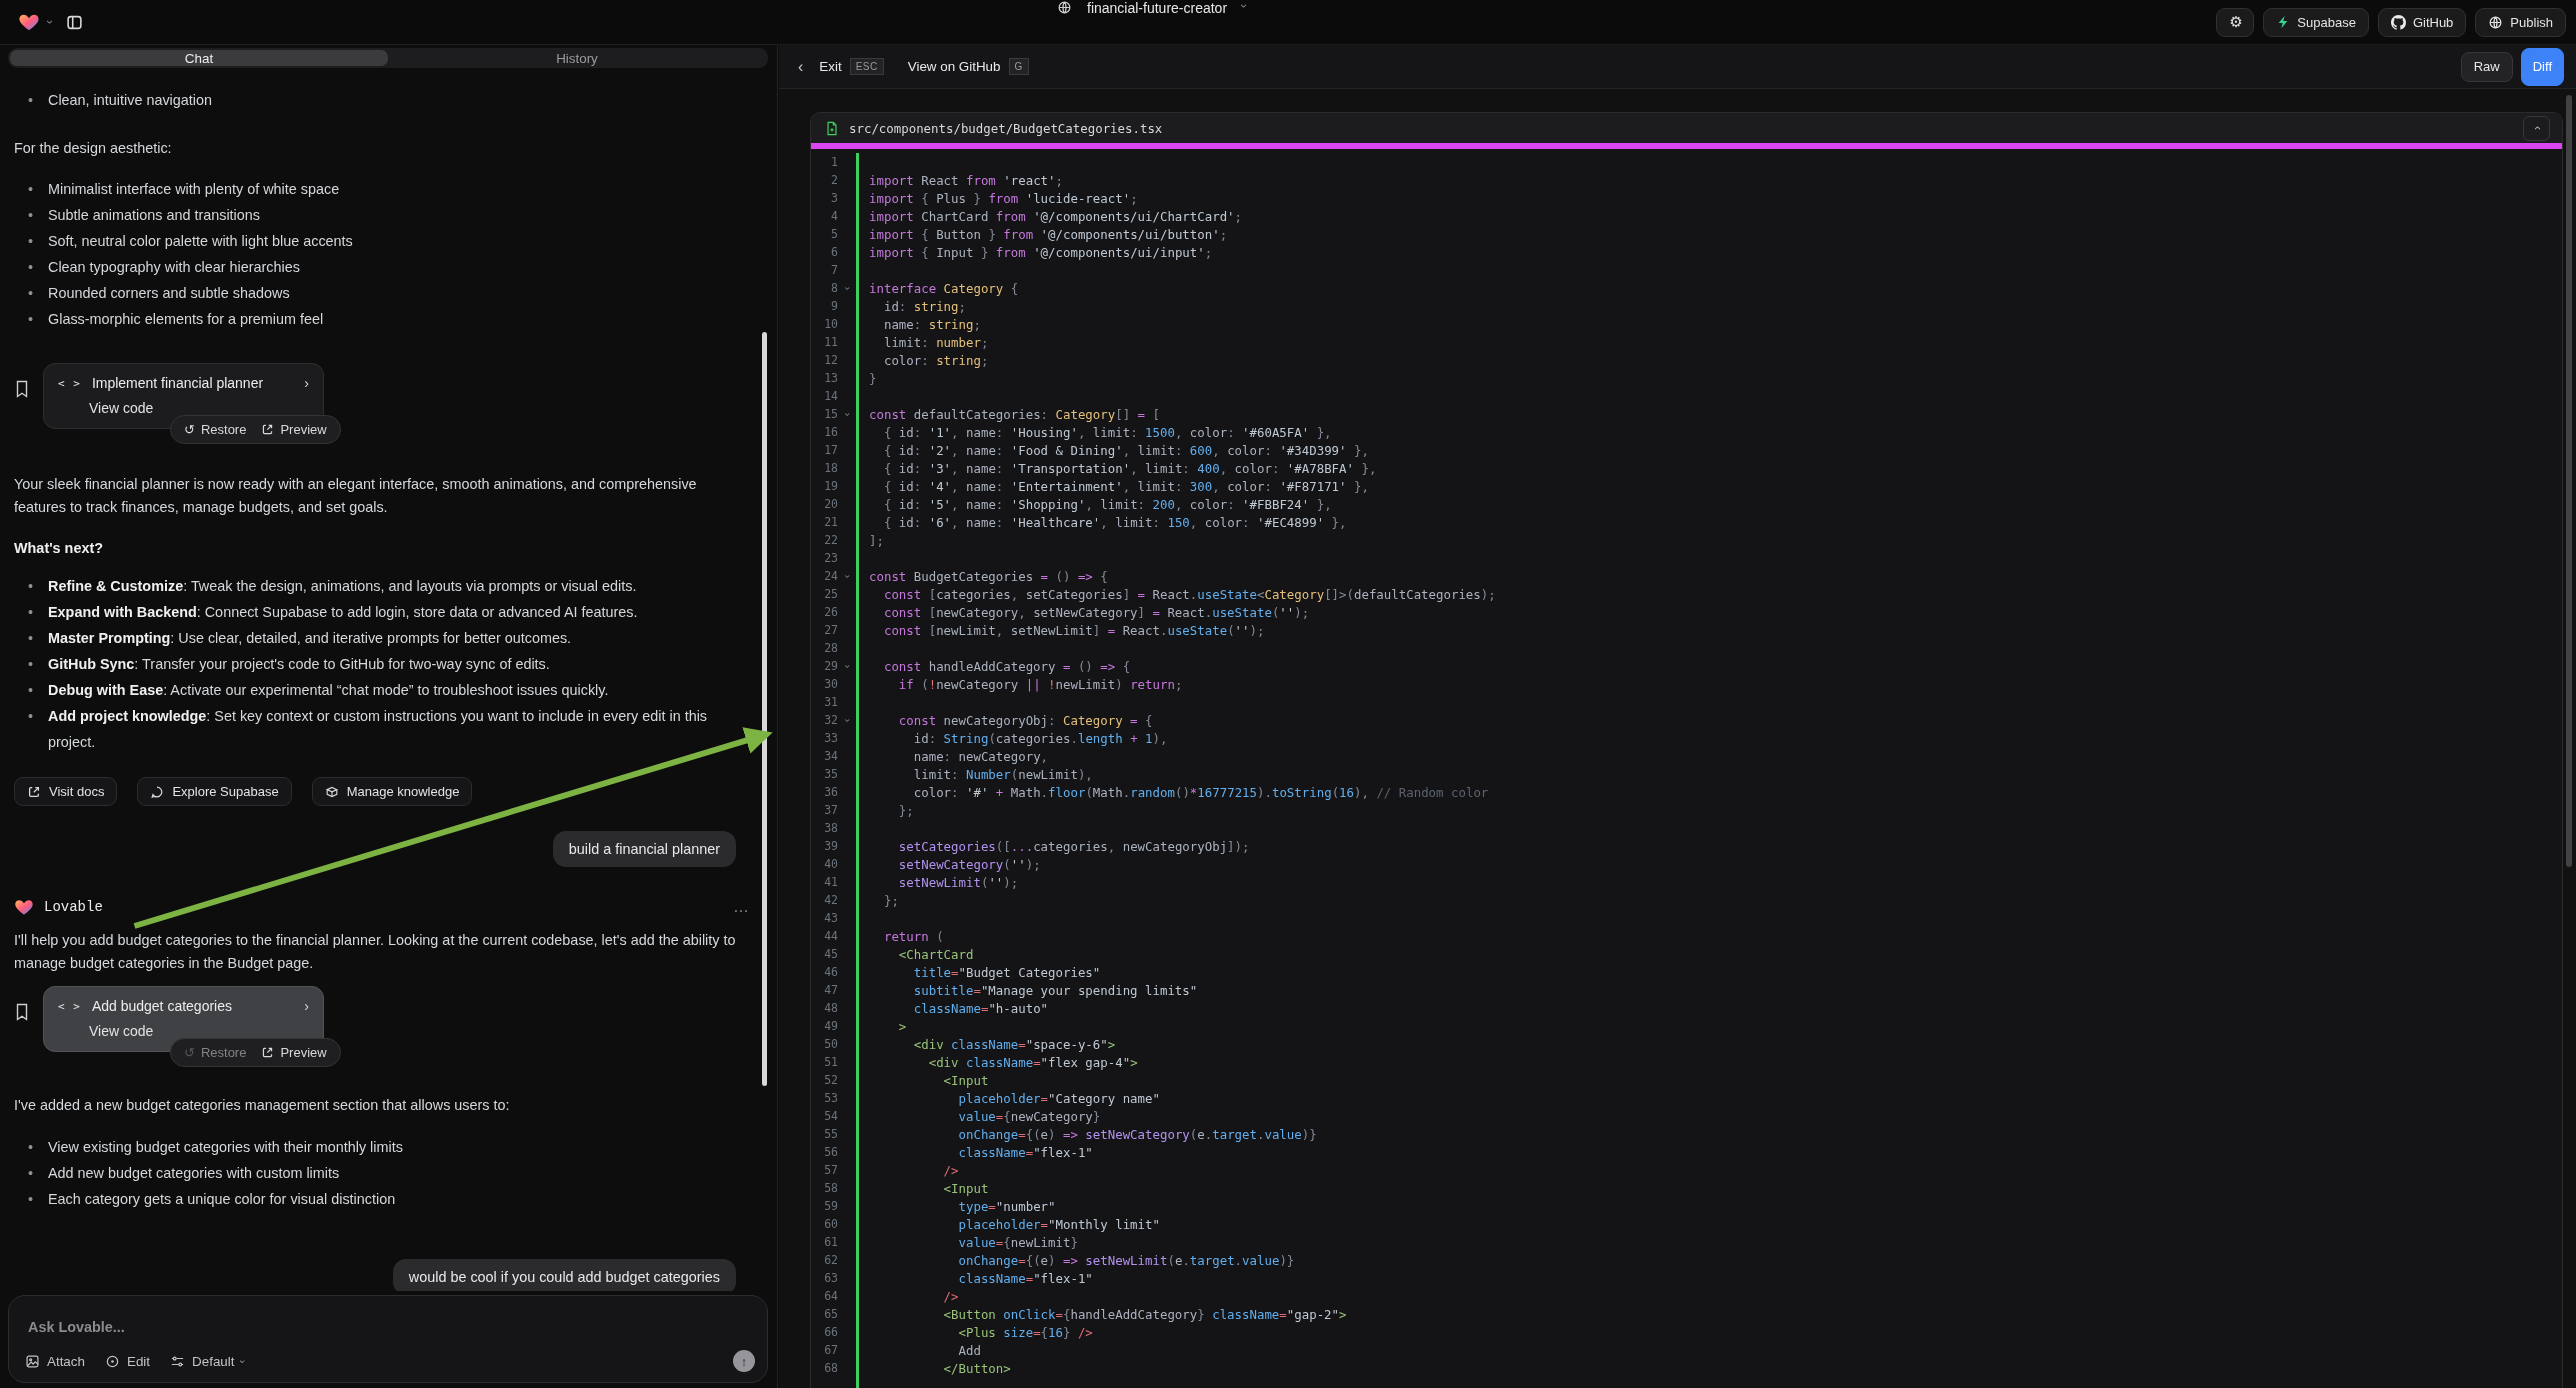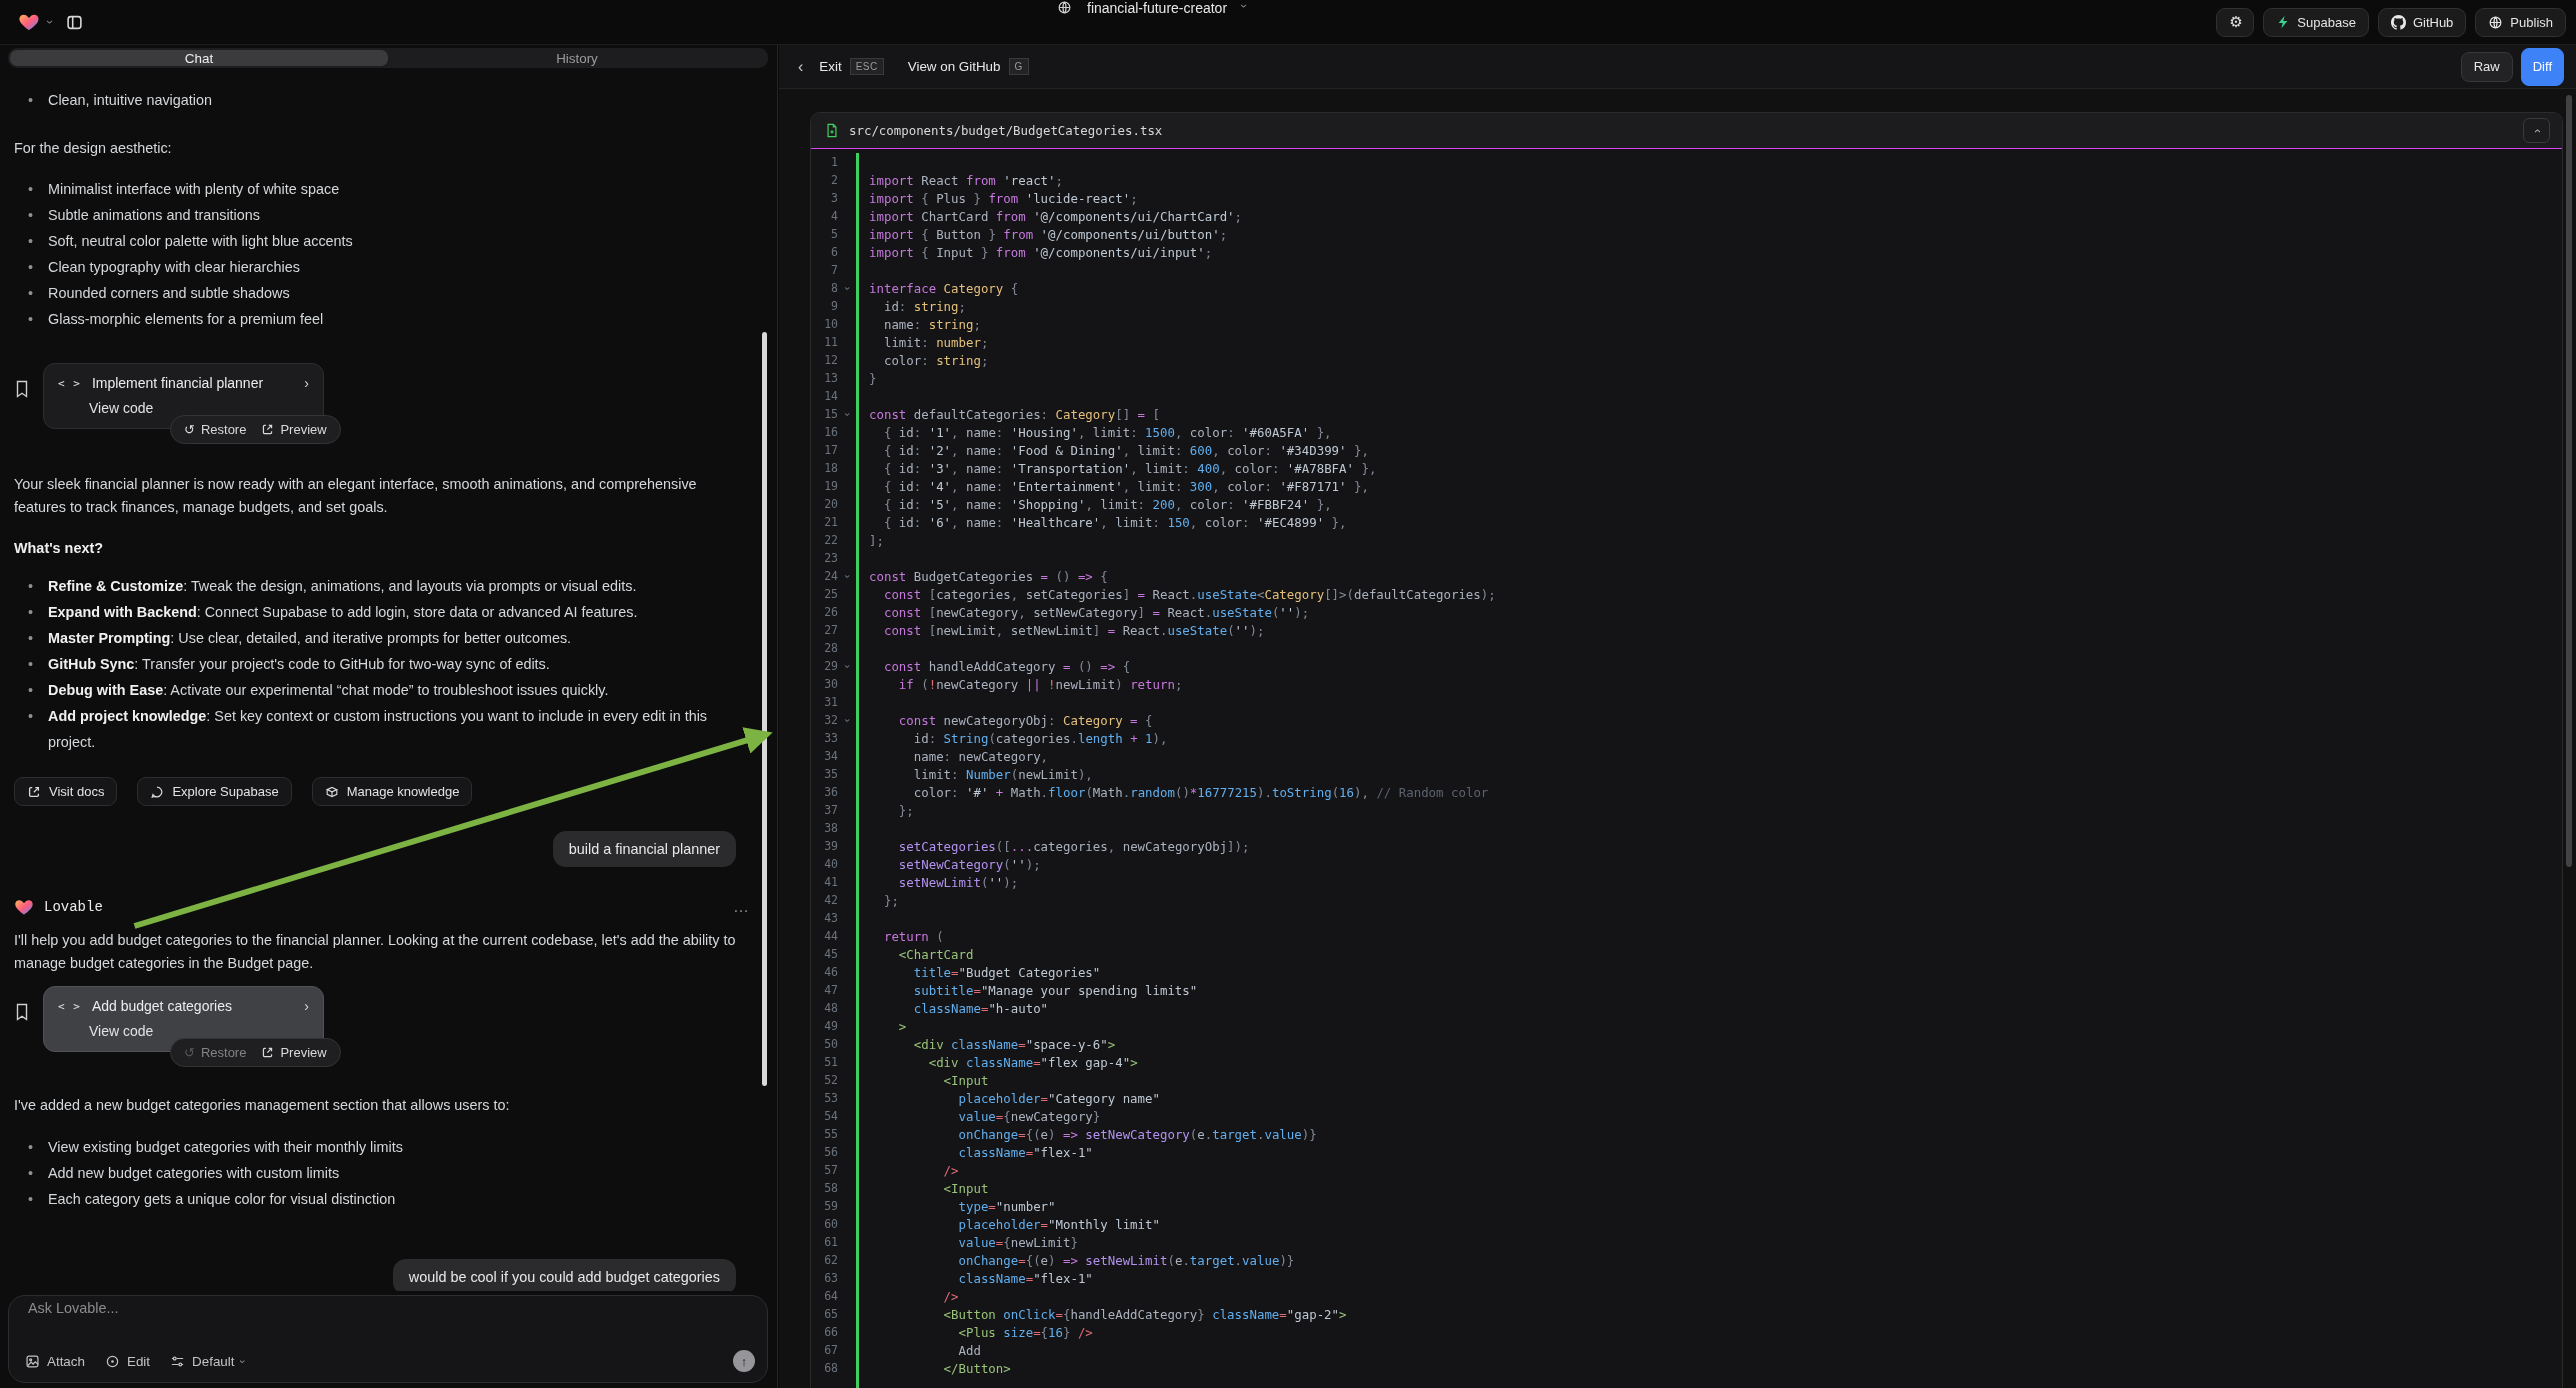--- a/index.html
+++ b/index.html
@@ -82,21 +82,21 @@
 
   .lov { display:flex; align-items:center; gap:10px; margin-top:30px; }
   .lov-name { font-size:14px; color:#ececee;font-family:Liberation Mono, monospace; }
   .more { margin-left:auto; margin-right:-14px; color:#8f8f92; font-size:16px; letter-spacing:1px; cursor:pointer; }
 
   .chat-scrollbar { position:absolute; right:10px; top:287px; width:5px; height:754px;
     background:#d8d8d9; border-radius:3px; }
 
   .composer { position:absolute; left:8px; right:9px; bottom:5px; height:88px; background:#151517;
     border:1px solid #2d2d2f; border-radius:17px; }
-  .ph { position:absolute; left:19px; top:4px; font-size:14.4px; color:#8b8b8f; }
+  .ph { position:absolute; left:19px; top:23px; font-size:14.4px; color:#8b8b8f;font-weight:bold; }
   .comp-row { position:absolute; left:16px; right:12px; bottom:10px; display:flex; align-items:center; gap:20px; }
   .comp-item { display:flex; align-items:center; gap:7px; font-size:13.4px; color:#c3c3c6; cursor:pointer; }
   .send { margin-left:auto; width:22px; height:22px; border-radius:50%; border:none; background:#96969a;
     color:#1a1a1c; font-size:13px; font-weight:bold; display:flex; align-items:center; justify-content:center; cursor:pointer; }
 
   
   .codep { position:absolute; left:779px; top:45px; right:0; bottom:0; background:#111112; }
   .code-header { position:absolute; left:0; right:0; top:0; height:44px; background:#151517;
     border-bottom:1px solid #242426; display:flex; align-items:center; padding:0 12px 0 19px; }
   .ch-item { display:flex; align-items:center; gap:8px; color:#e9e9eb; font-size:13.4px; cursor:pointer; }
@@ -104,21 +104,21 @@
   .kbd { font-size:10px; color:#9b9b9f; background:#232325; border:1px solid #3a3a3c; border-radius:0;
     padding:2px 5px; letter-spacing:0.5px; }
   .gap24 { width:24px; }
   .btn-raw { height:30px; padding:0 12px; border-radius:8px; background:#232325; border:1px solid #37373a;
     color:#e8e8ea; font-size:13px; cursor:pointer; }
   .btn-diff { height:38px; padding:0 11px; border-radius:8px; background:#3e82f7; border:1px solid #3e82f7;
     color:#fff; font-size:13px; margin-left:8px; cursor:pointer; }
 
   .file-card { position:absolute; left:31px; right:13px; top:67px; bottom:0;
     border:1px solid #2b2b2d; border-bottom:none; border-radius:10px 10px 0 0; overflow:hidden; background:#141416; }
-  .file-bar { height:36px; background:#1c1c1e; border-bottom:1px solid #d946ef; display:flex; align-items:center;
+  .file-bar { height:36px; background:#1c1c1e; border-bottom:6px solid #d946ef; display:flex; align-items:center;
     gap:10px; padding:0 12px 0 14px; }
   .fpath { font-family:"DejaVu Sans Mono","Liberation Mono",monospace; font-size:12.4px; color:#d8d8da; }
   .collapse { margin-left:auto; width:27px; height:25px; border-radius:6px; border:1px solid #39393b;
     background:transparent; color:#b9b9bc; font-size:12px; display:flex; align-items:center; justify-content:center; cursor:pointer; }
   .code-body { position:relative; padding-top:4px; height:calc(100% - 36px); overflow:hidden; background:#141416;}
   .gut-green { position:absolute; left:45px; top:4px; bottom:0; width:3px; background:#3fcf5e; }
   .cl { height:18px; display:flex; align-items:center;
     font-family:"DejaVu Sans Mono","Liberation Mono",monospace; font-size:12.4px; }
   .ln { flex:0 0 27px; text-align:right; color:#6b737d; font-size:11.5px; }
   .fold { flex:0 0 18px; display:flex; justify-content:center; align-items:center; color:#8a939d; font-size:10px; }

